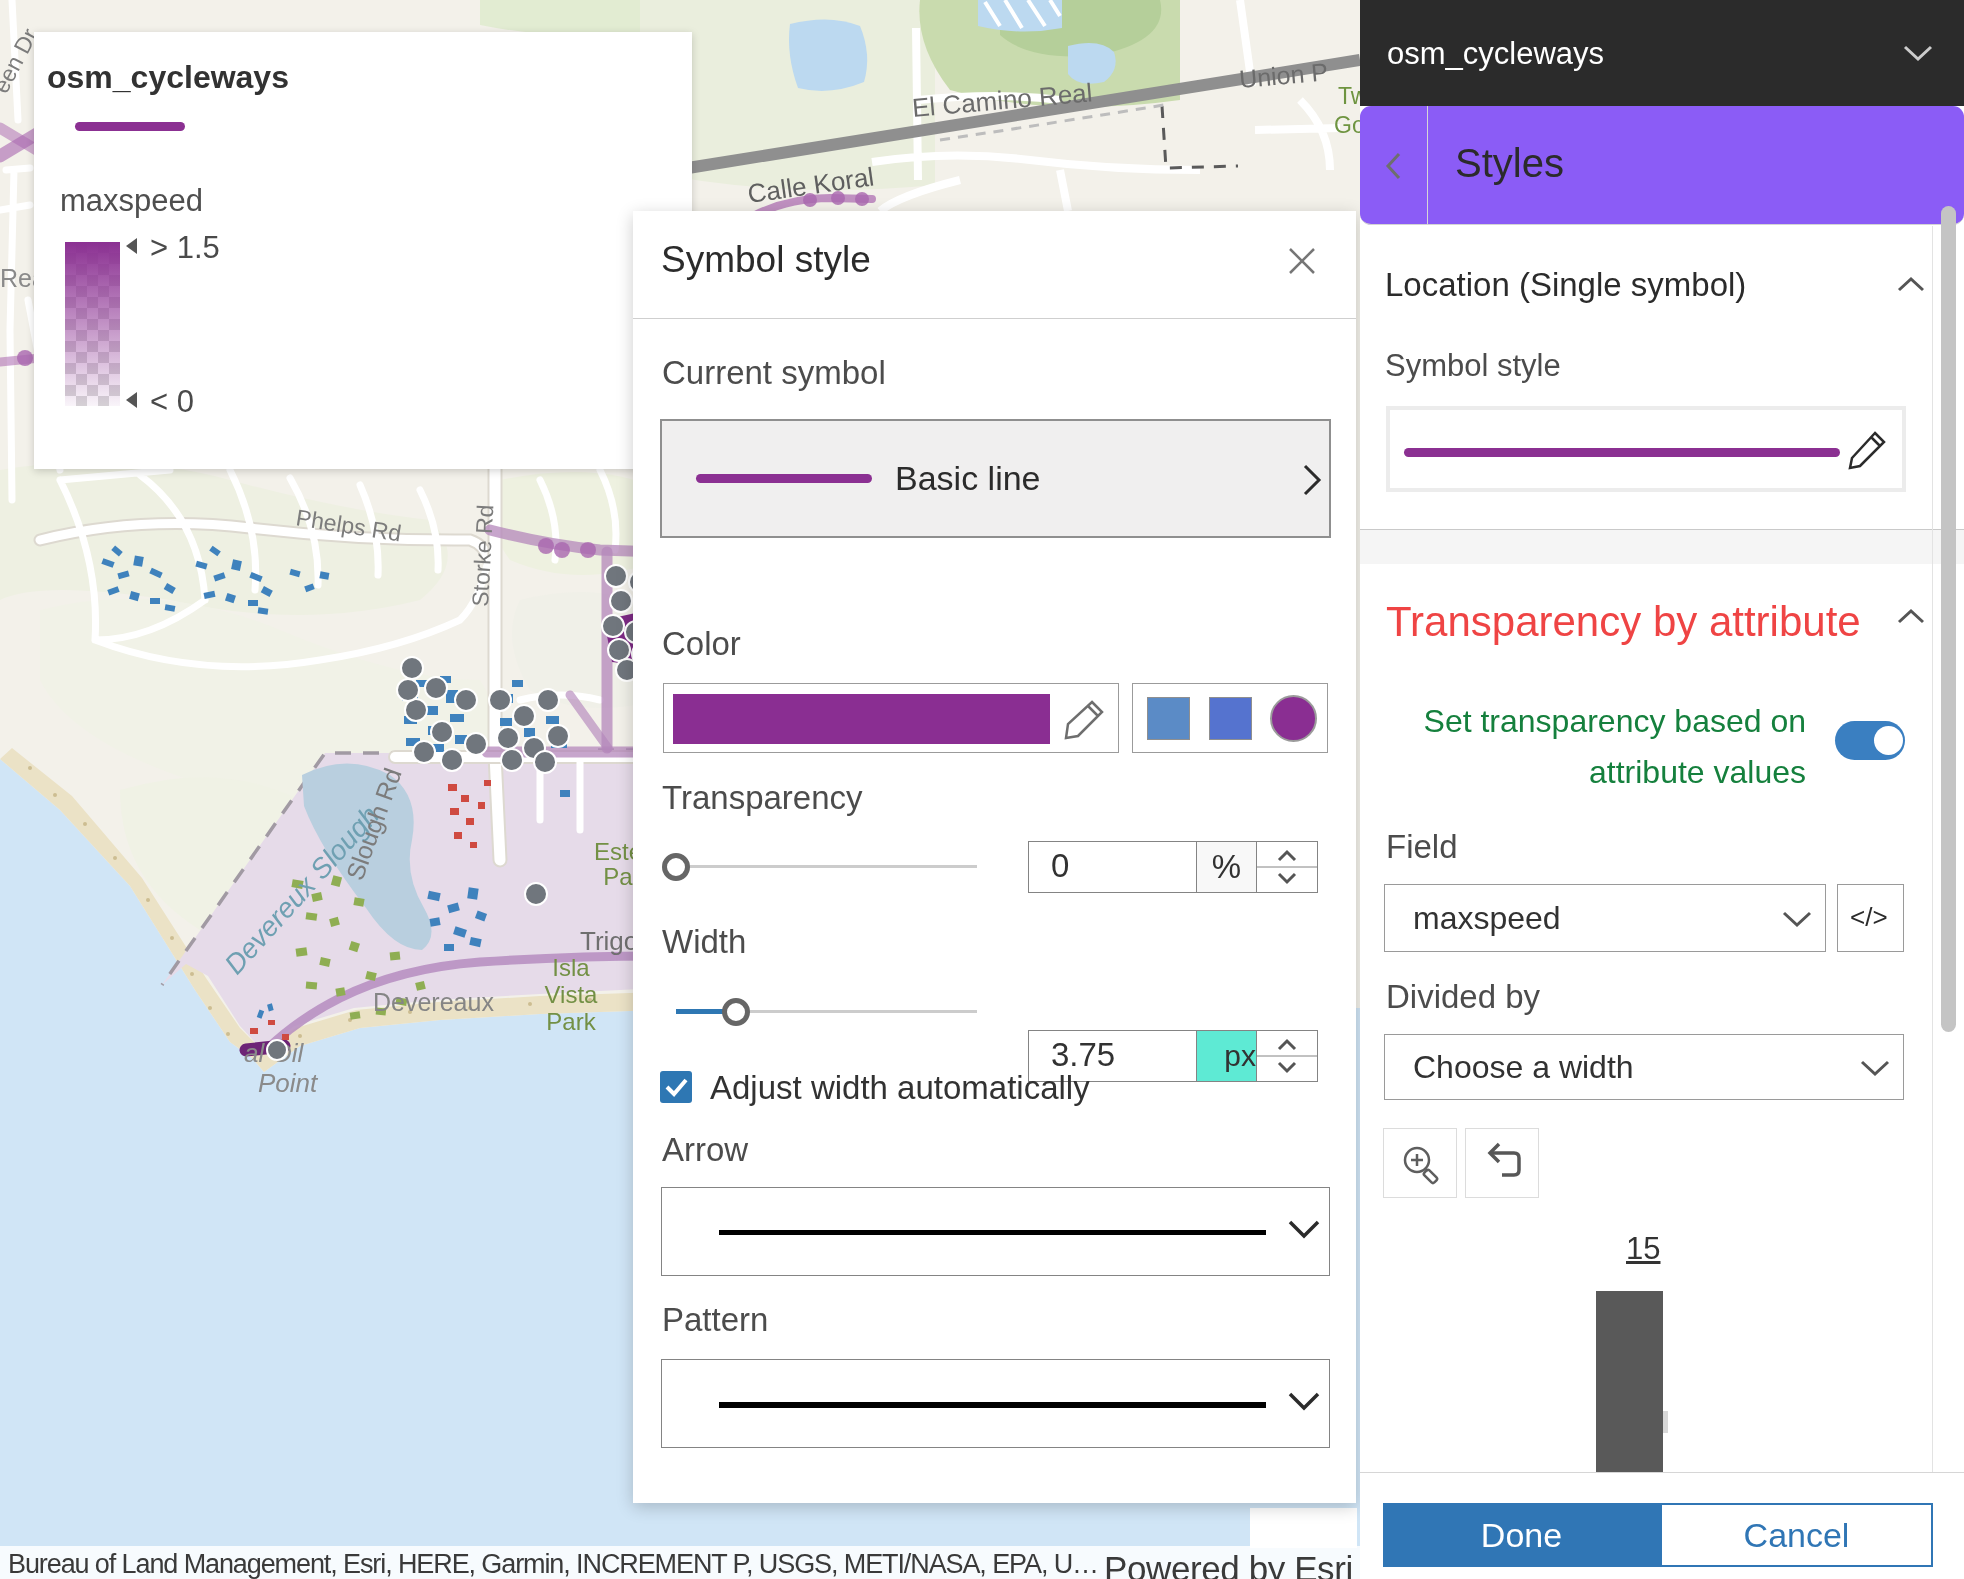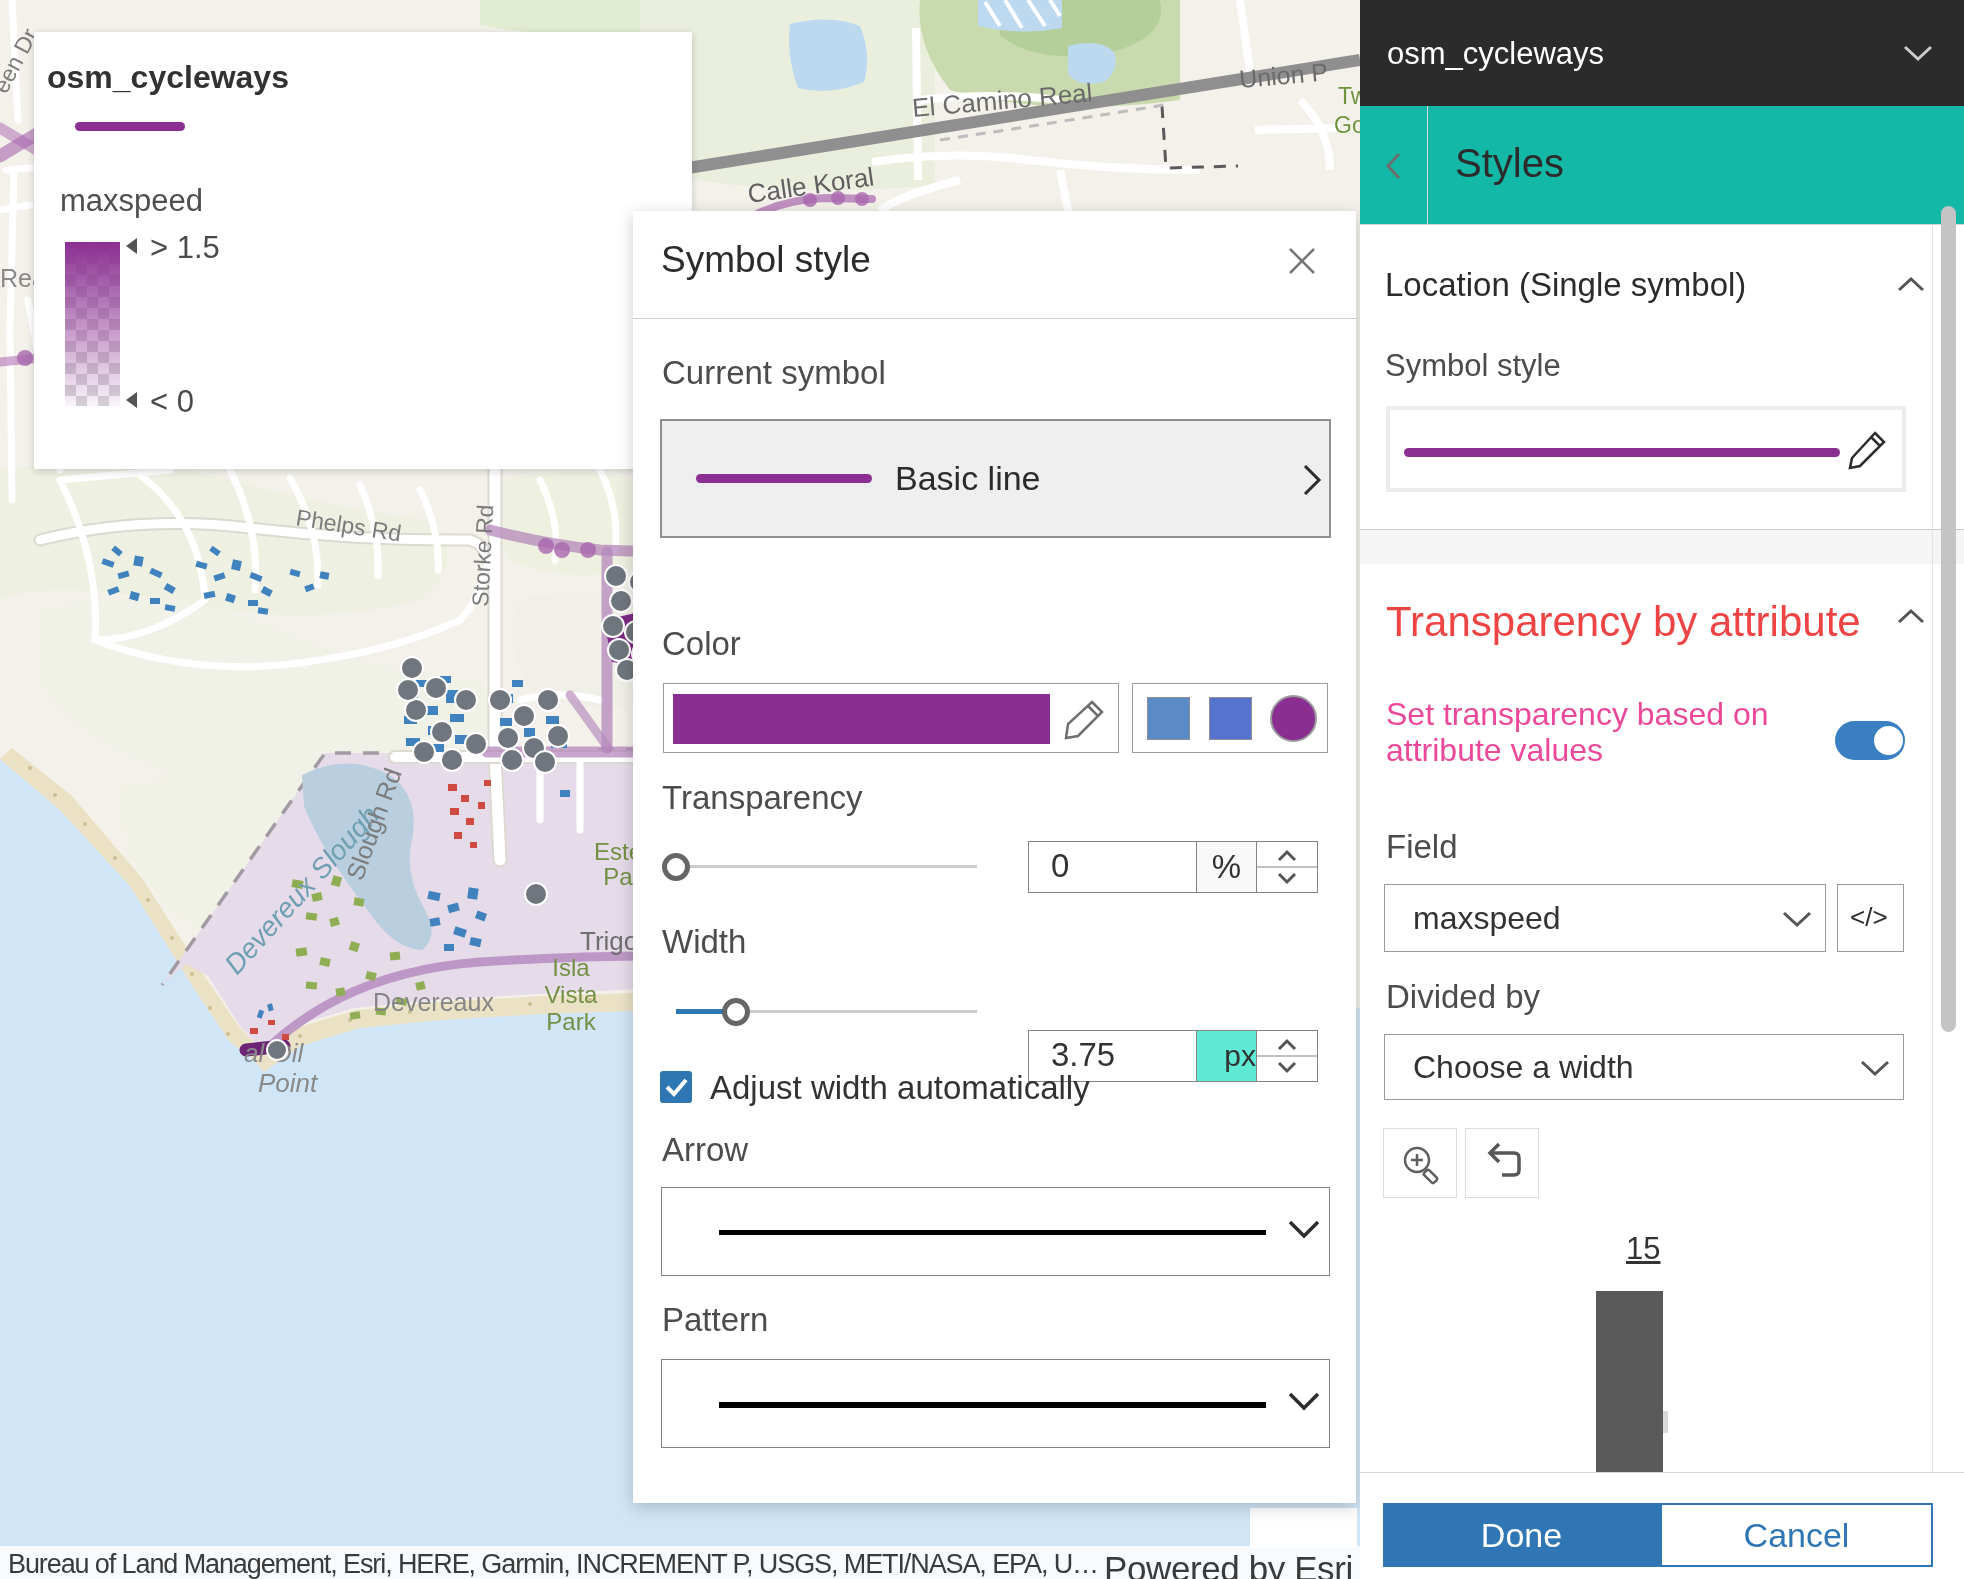--- a/index.html
+++ b/index.html
@@ -370,21 +370,21 @@
   </div>
 </div>
 
 <div class="abs" id="panel" style="left:1360px;top:0;width:604px;height:1579px;background:#fff;">
   <div class="abs" style="left:0;top:0;width:604px;height:106px;background:#2b2b2b;color:#fff;">
     <span class="abs" style="left:27px;top:36px;font-size:31px;">osm_cycleways</span>
     <svg class="abs" style="left:542px;top:44px;" width="32" height="20">
         <path d="M3,3 L16,15 L29,3" stroke="#cccccc" stroke-width="3" fill="none"></path>
       </svg>
   </div>
-  <div class="abs" style="left:0;top:106px;width:604px;height:119px;background:#14b8a6;border-bottom:1px solid #d4d4d4;">
+  <div class="abs" style="left:0;top:106px;width:604px;height:119px;background:#8b5cf6;border-bottom:1px solid #d4d4d4;border-radius:11px;">
     <svg class="abs" style="left:24px;top:45px;" width="18" height="30">
         <path d="M15,3 L4,15 L15,27" stroke="#6e6e6e" stroke-width="3" fill="none"></path>
       </svg>
     <div class="abs" style="left:67px;top:0;width:1px;height:119px;background:#d6d6d6;"></div>
     <span class="abs" style="left:95px;top:35px;font-size:40px;color:#2b2b2b;">Styles</span>
   </div>
 
   <div class="abs" style="left:0;top:226px;width:604px;height:1246px;background:#fff;">
     <span class="abs" style="left:25px;top:40px;font-size:33px;color:#2b2b2b;">Location (Single symbol)</span>
     <svg class="abs" style="left:536px;top:48px;" width="30" height="20">
@@ -398,21 +398,21 @@
         </svg>
     </div>
     <div class="abs" style="left:0;top:303px;width:604px;height:1px;background:#c9c9c9;"></div>
     <div class="abs" style="left:0;top:304px;width:604px;height:34px;background:#f5f5f5;"></div>
 
     <span class="abs" style="left:26px;top:372px;font-size:42px;color:#ef4444;">Transparency by attribute</span>
     <svg class="abs" style="left:536px;top:380px;" width="30" height="20">
         <path d="M3,16 L15,5 L27,16" stroke="#555" stroke-width="3" fill="none"></path>
       </svg>
 
-    <div class="abs" style="left:26px;top:470px;width:420px;font-size:32px;line-height:36px;color:#ec4899;">Set transparency based on attribute values</div>
+    <div class="abs" style="left:26px;top:470px;width:420px;font-size:32px;line-height:51px;color:#15803d;text-align:right;">Set transparency based on attribute values</div>
     <div class="abs" style="left:475px;top:495px;width:70px;height:39px;border-radius:20px;background:#3a7fc1;">
       <div class="abs" style="left:39px;top:5px;width:29px;height:29px;border-radius:50%;background:#fff;"></div>
     </div>
 
     <span class="abs" style="left:26px;top:602px;font-size:33px;color:#4c4c4c;">Field</span>
     <div class="abs" style="left:24px;top:658px;width:442px;height:68px;border:1px solid #9a9a9a;">
       <span class="abs" style="left:28px;top:15px;font-size:32px;color:#323232;">maxspeed</span>
       <svg class="abs" style="left:396px;top:25px;" width="32" height="20">
           <path d="M3,3 L16,15 L29,3" stroke="#555" stroke-width="3" fill="none"></path>
         </svg>

